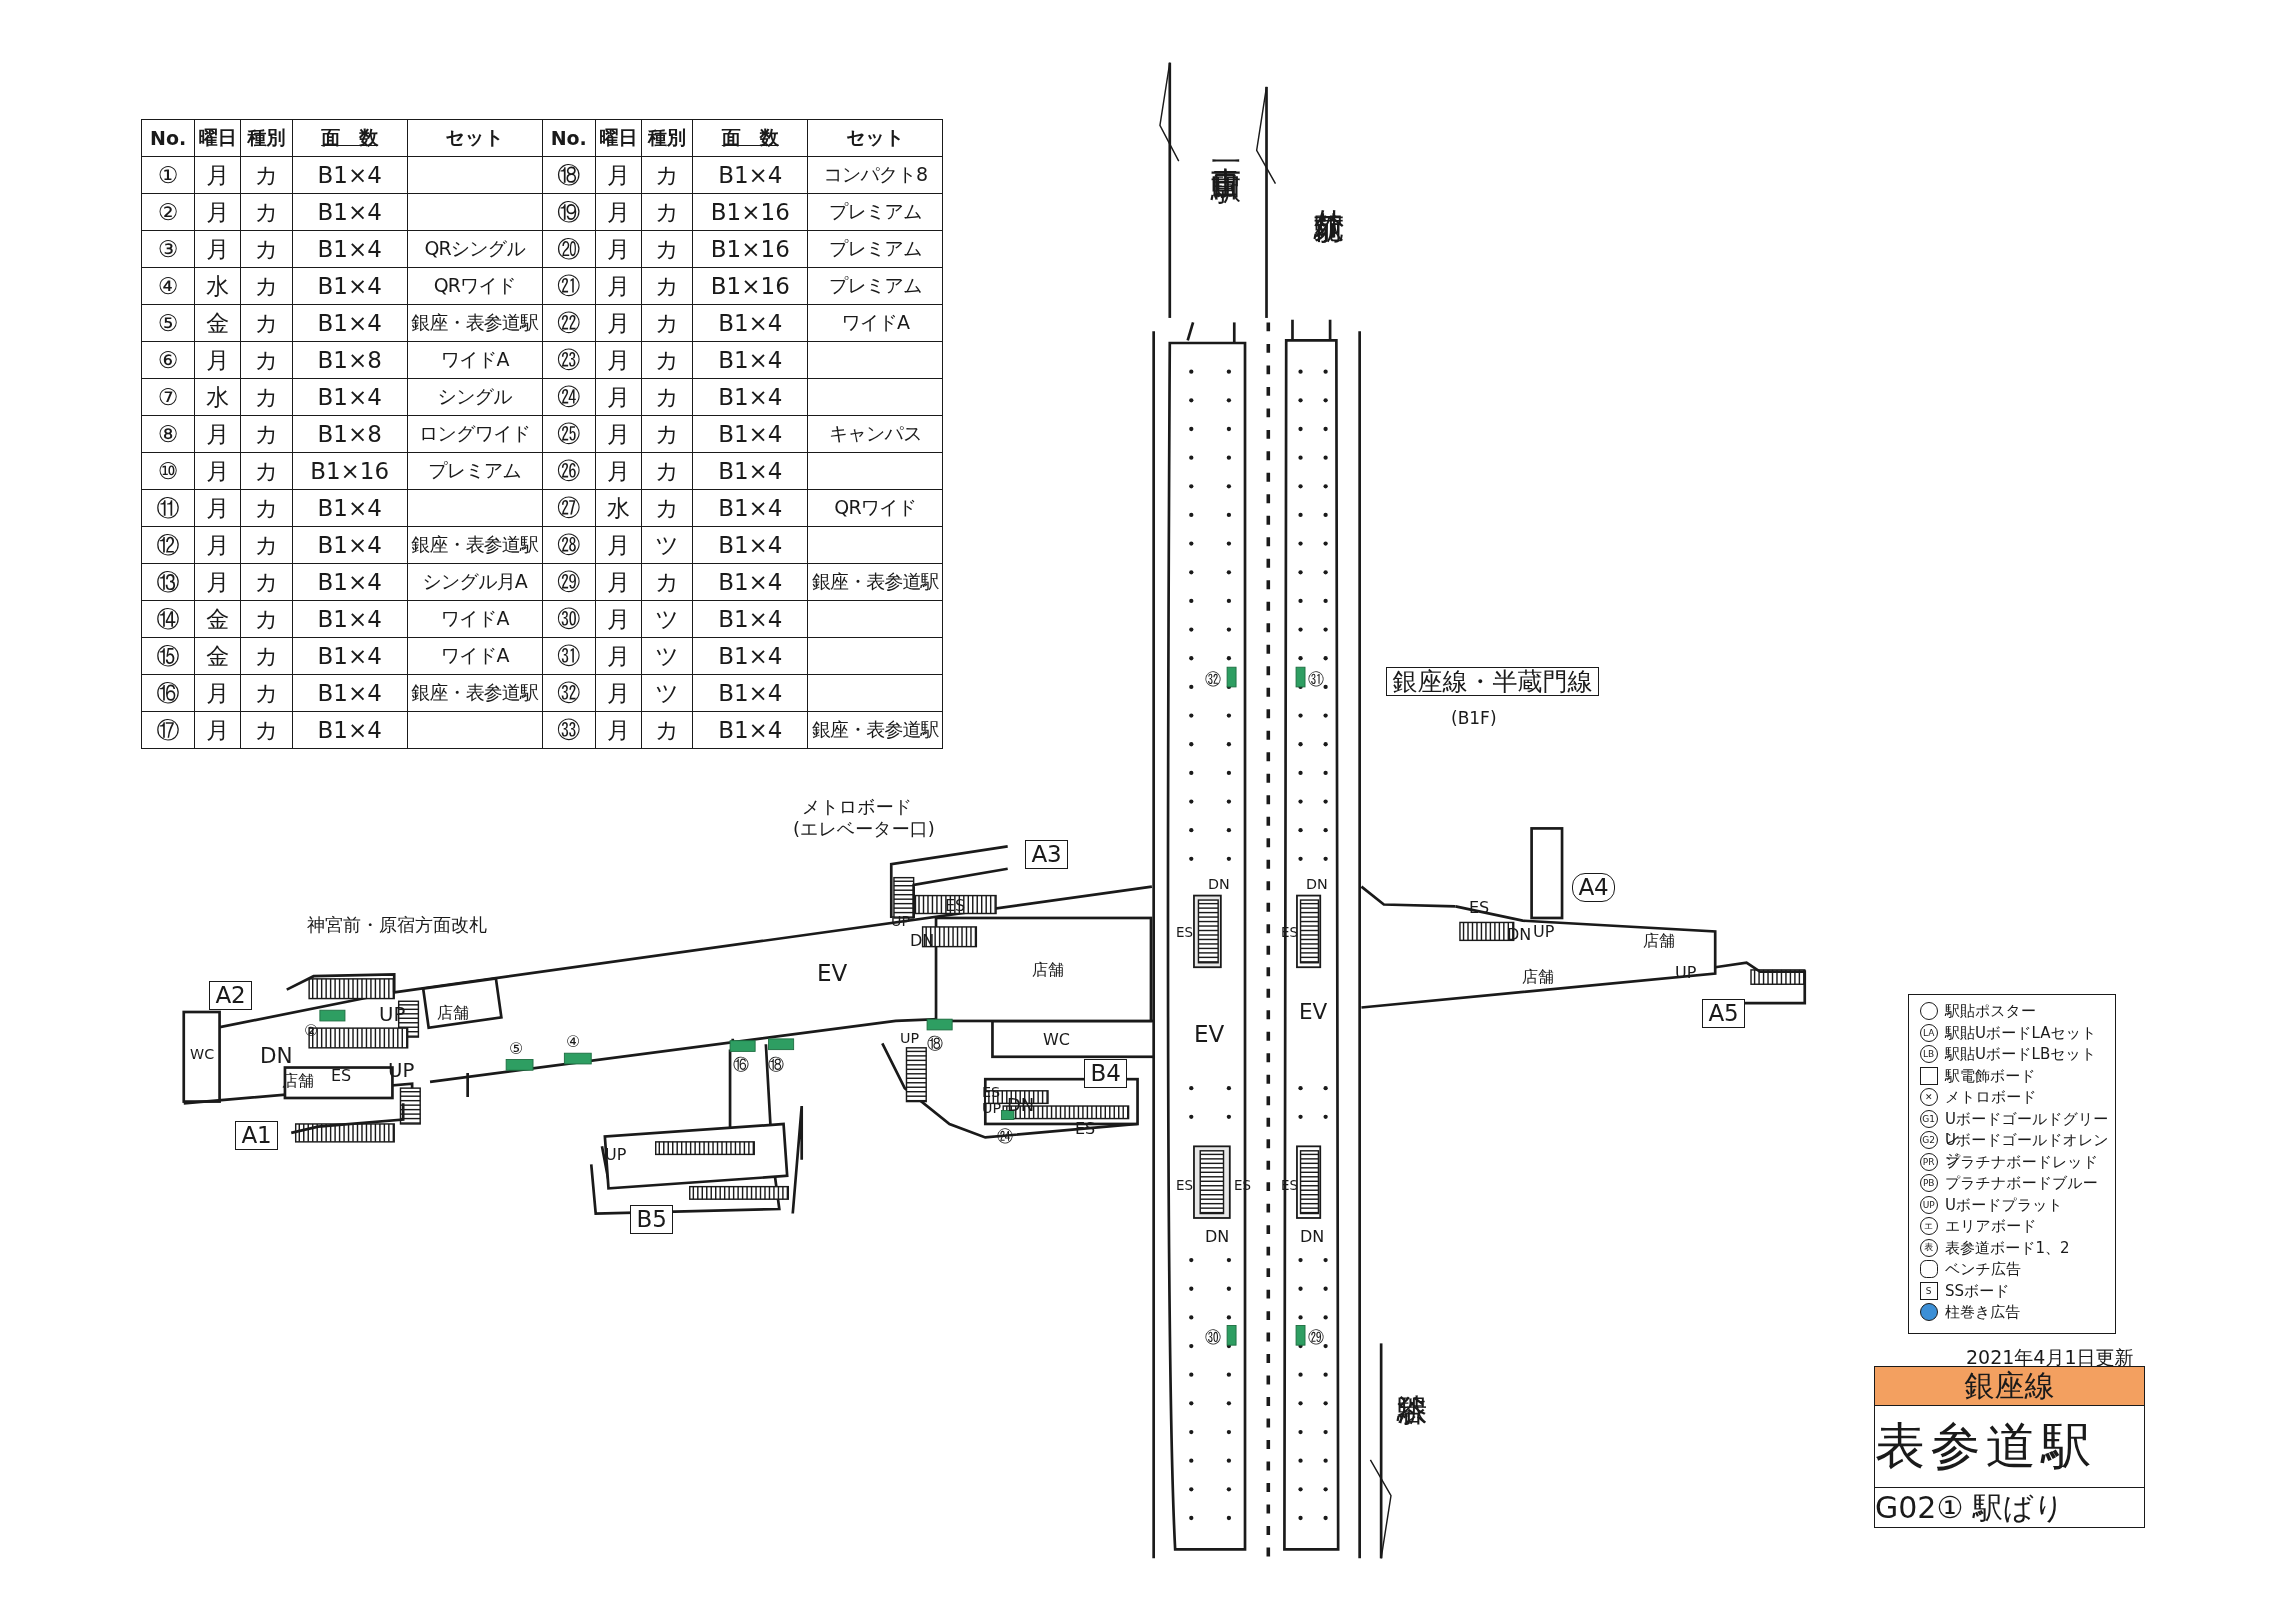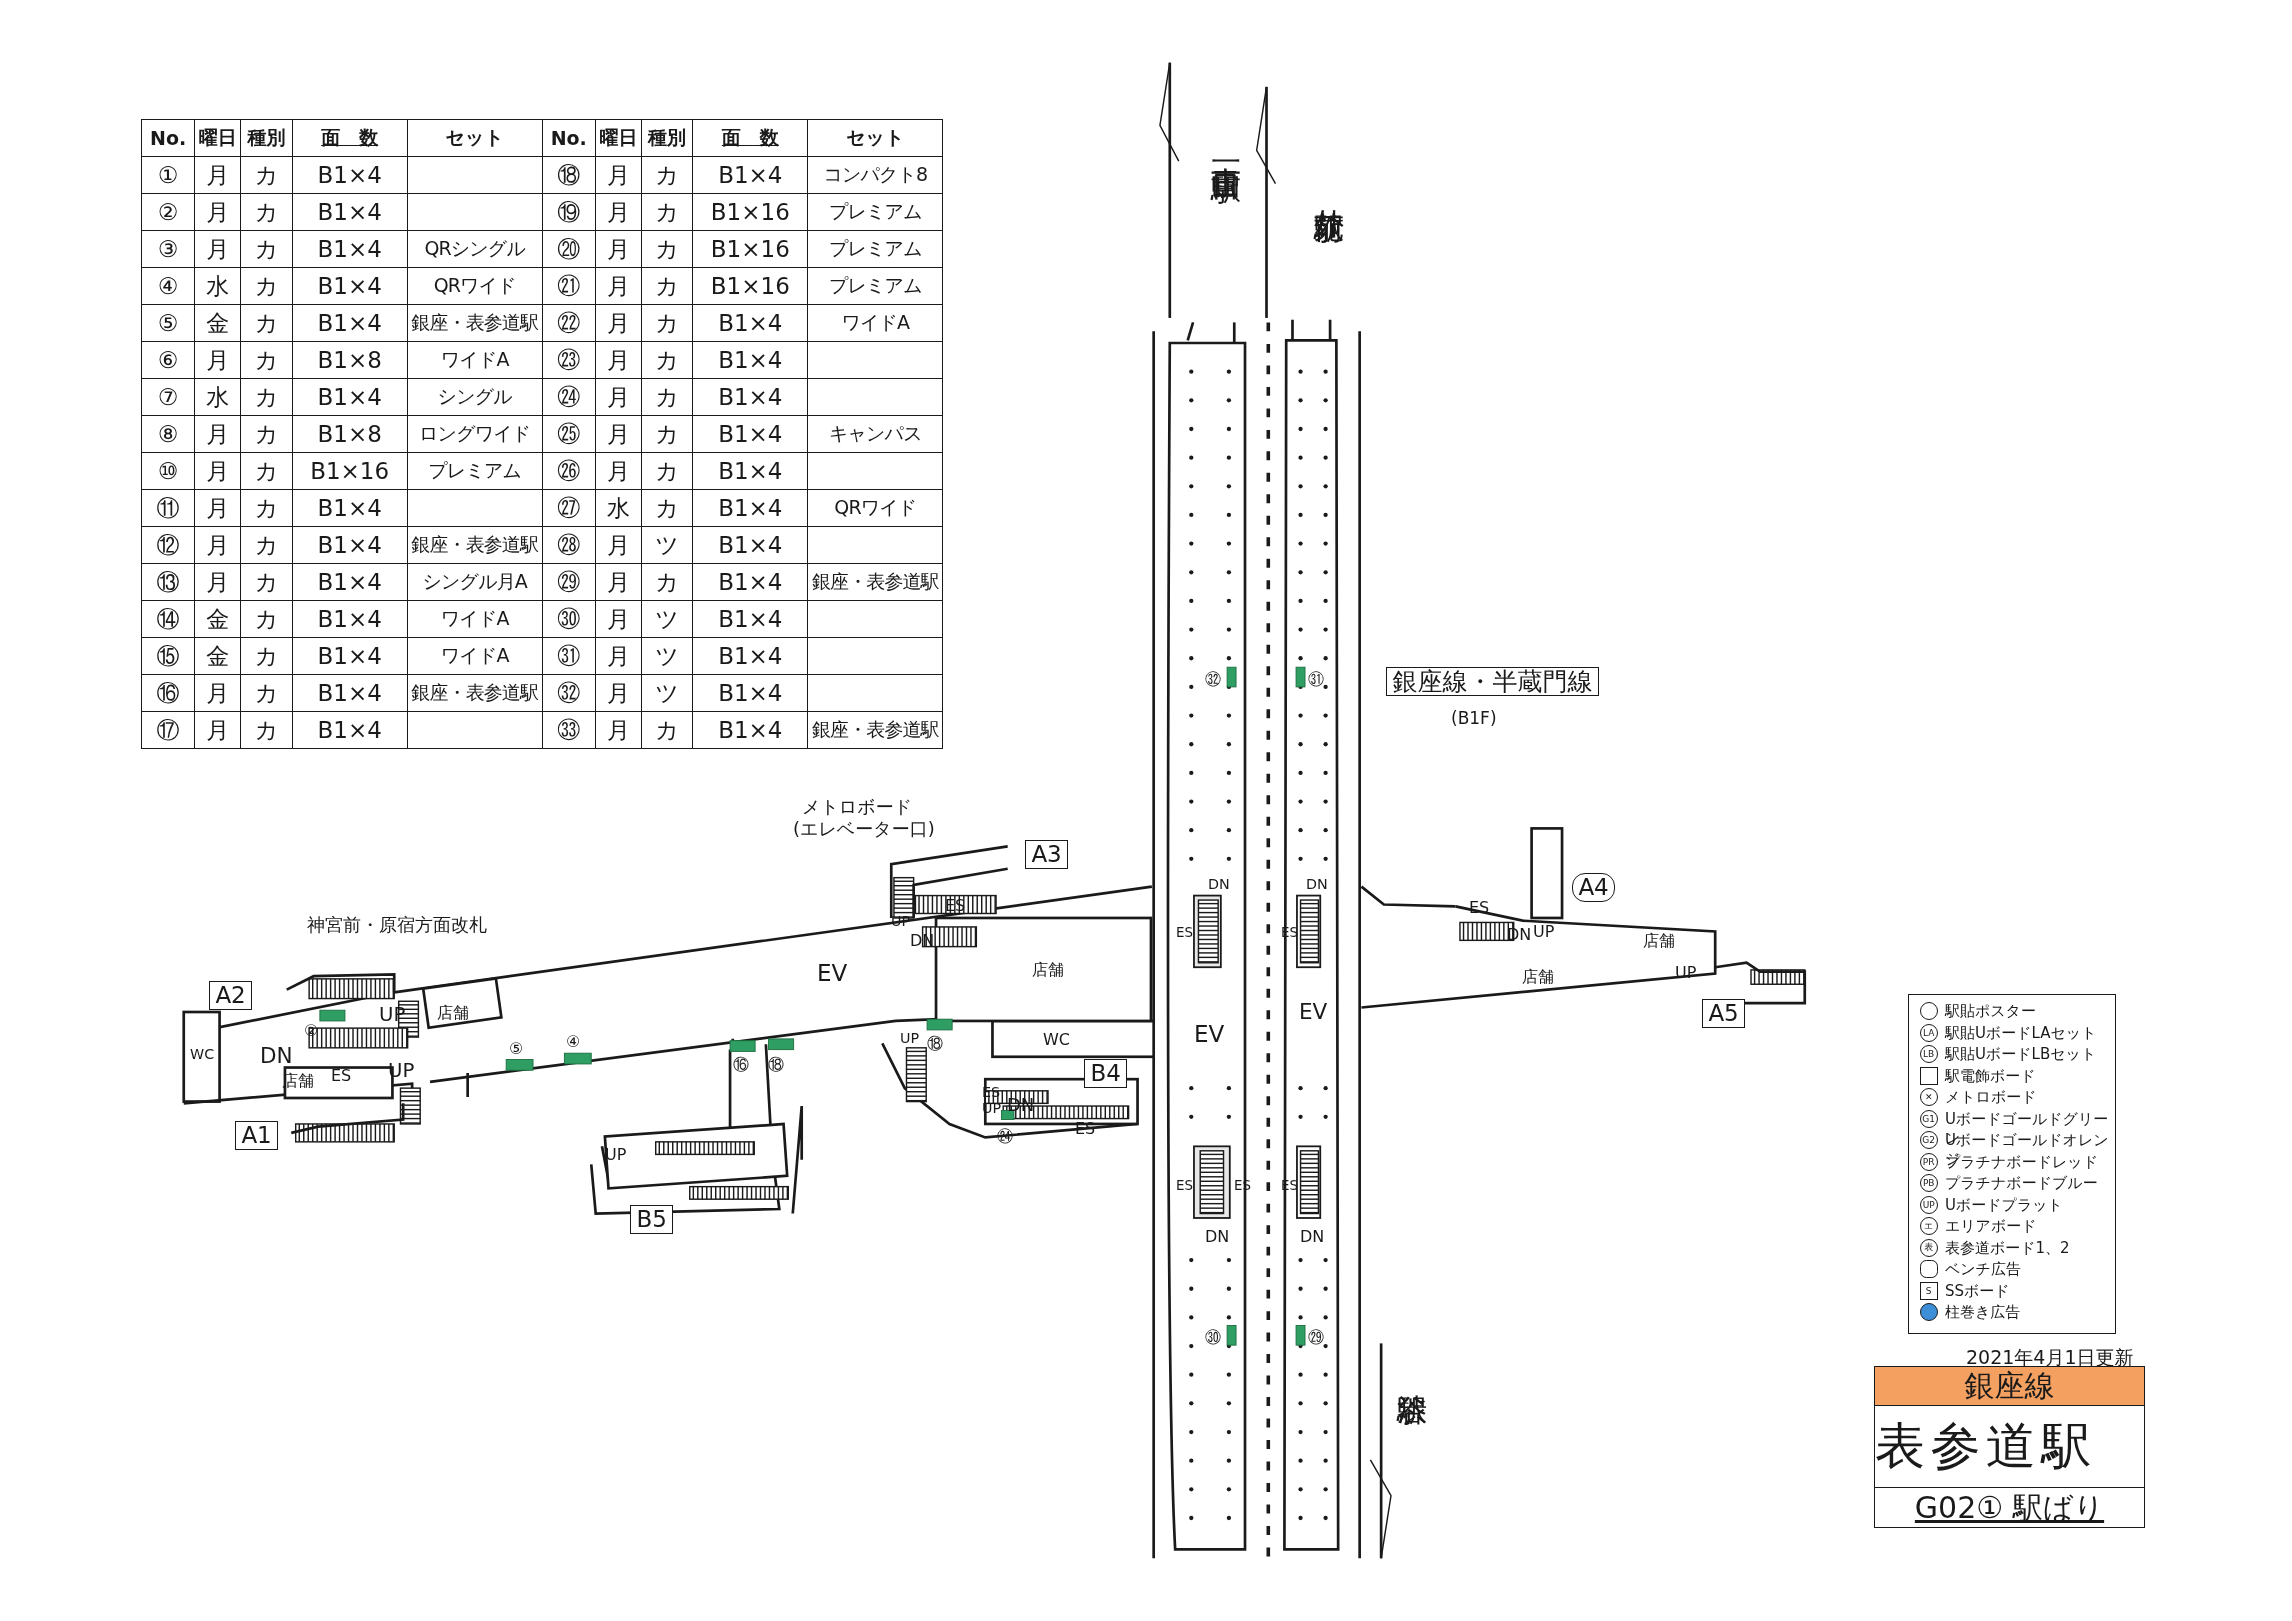--- a/index.html
+++ b/index.html
@@ -24,21 +24,21 @@
   .lg-item { display:flex; align-items:flex-start; height:21.5px; font-size:15px; }
   .lg-sym { width:18px; height:18px; margin-right:7.2px; display:inline-flex; align-items:center; justify-content:center; font-size:9px; border:1.3px solid #1a1a1a; border-radius:50%; box-sizing:border-box; flex:none; }
   .lg-sym.sq { border-radius:0; }
   .lg-sym.hex { border-radius:35%; }
   .lg-sym.blue { background:#3c8fd6; }
 
   #updated { position:absolute; left:1966px; top:1345px; font-size:19px; }
   #station-card { position:absolute; left:1874px; top:1366px; width:269px; border:1.8px solid #1a1a1a; }
   #card-line { background:#f3a060; height:38px; font-size:30px; text-align:center; line-height:38px; border-bottom:1.8px solid #1a1a1a; }
   #card-name { height:81px; font-size:50px; text-align:left; line-height:81px; border-bottom:1.8px solid #1a1a1a; letter-spacing:5.4px; }
-  #card-code { height:39px; font-size:30px; text-align:center; line-height:39px;text-decoration:underline; }
+  #card-code { height:39px; font-size:30px; line-height:39px; }
 
   .lbl-box { position:absolute; border:1.8px solid #1a1a1a; font-size:23px; padding:0 5.4px; line-height:27px; background:#fff; }
   .vlabel { position:absolute; writing-mode:vertical-rl; font-size:30px; letter-spacing:1.8px; }
   .maptext { position:absolute; font-size:18px; white-space:nowrap; }
 </style>
 </head>
 <body>
 
 <table id="ad-table">
   <thead>

